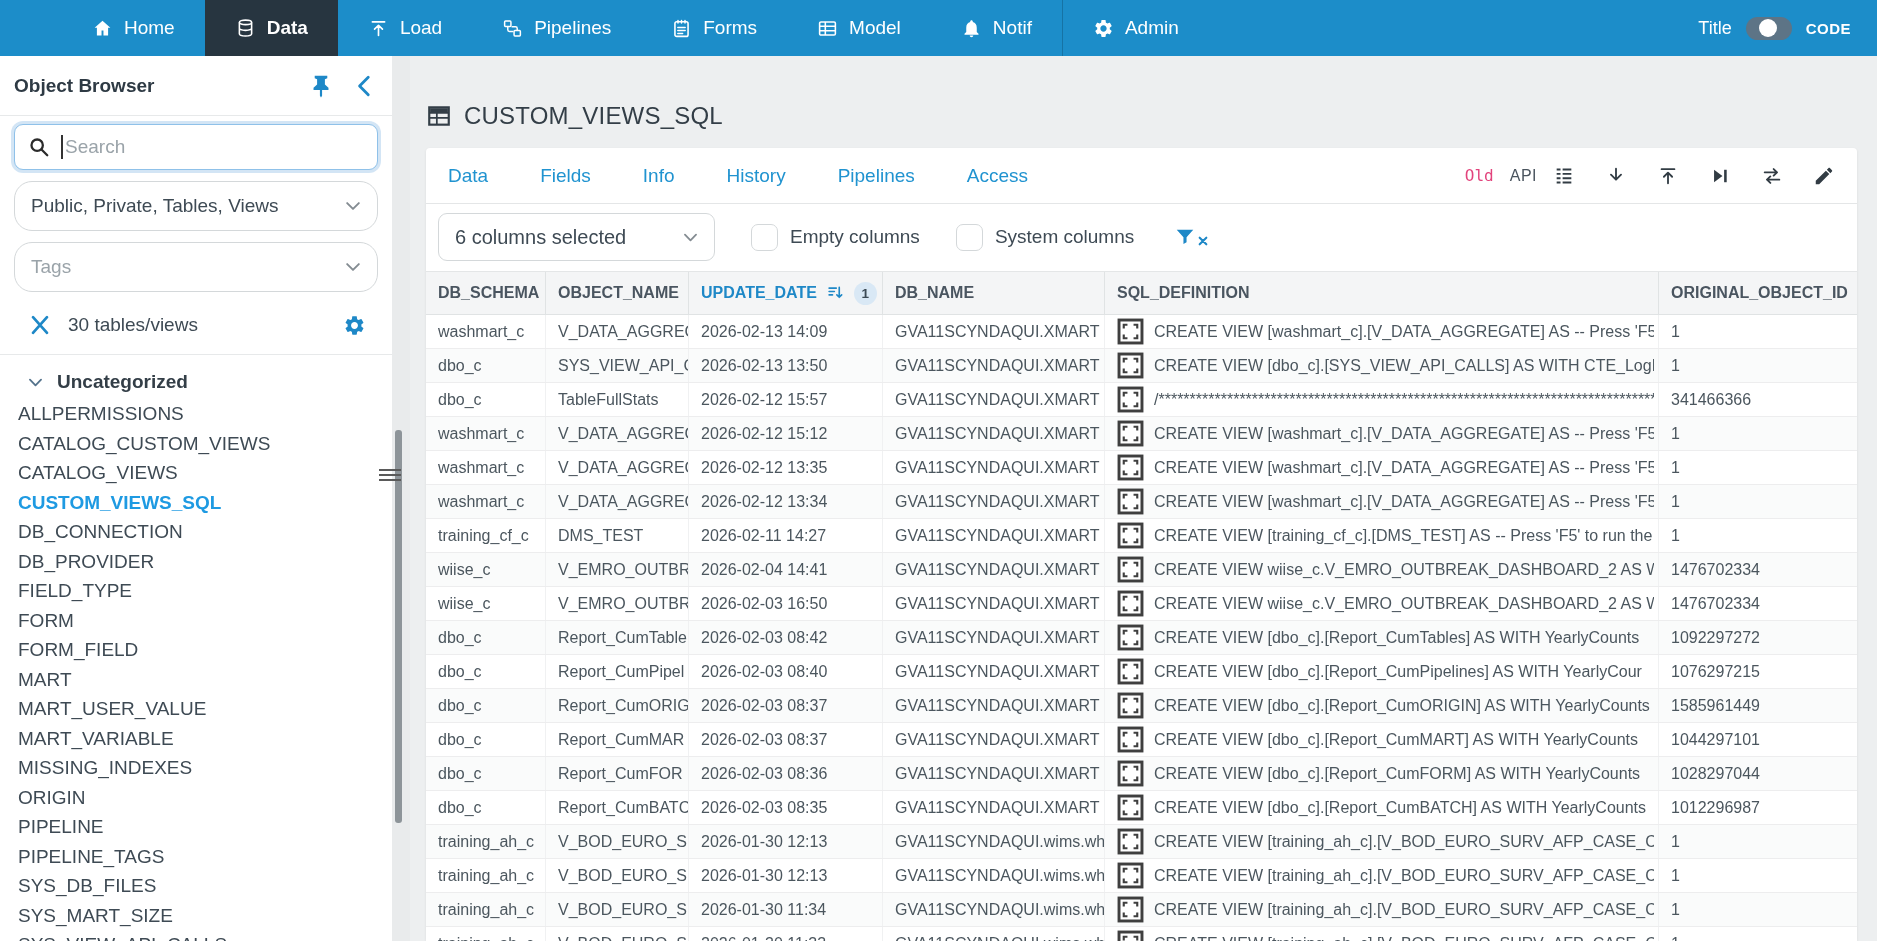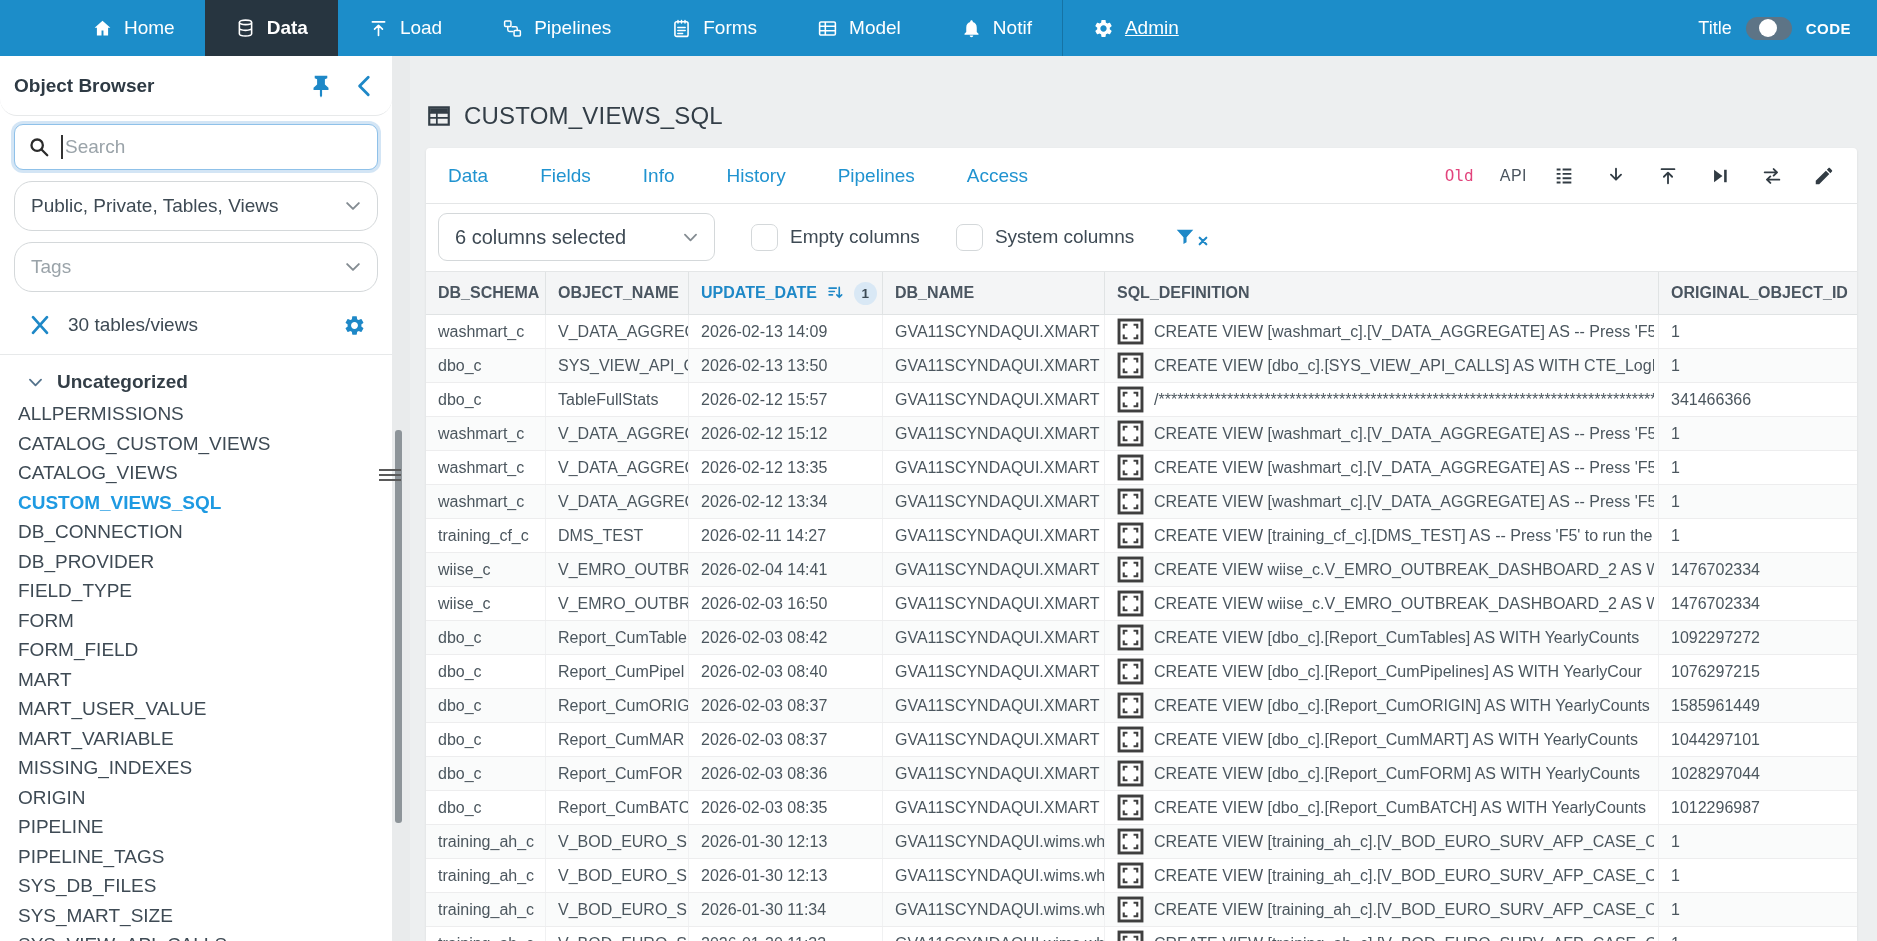--- a/index.html
+++ b/index.html
@@ -7,31 +7,31 @@
   body { font-family:"Liberation Sans", sans-serif; background:#edeff0; position:relative; }
   svg { display:block; }
 
   
   .topnav { position:absolute; top:0; left:0; width:1877px; height:56px; background:#1c8dc9;
             display:flex; align-items:stretch; justify-content:space-between; z-index:10; }
   .nav-items { display:flex; align-items:stretch; padding-left:62px; }
   .nav-item { display:flex; align-items:center; gap:11px; padding:0 30px; color:#fff;
               font-size:19px; cursor:pointer; }
   .nav-item.active { background:#273540; font-weight:bold; }
-  .nav-item.sep { border-left:1px solid rgba(0,0,0,0.18);text-decoration:underline; }
+  .nav-item.sep { border-left:1px solid rgba(0,0,0,0.18); }
   .nav-item .ic { width:21px; height:21px; color:#fff; }
   .nav-right { display:flex; align-items:center; gap:14px; padding-right:26px; color:#fff; }
   .nav-right .title-lbl { font-size:18px; }
   .toggle { width:46px; height:23px; border-radius:12px; background:#5d7486; position:relative; cursor:pointer; }
   .toggle .knob { position:absolute; top:2.5px; left:13px; width:18px; height:18px; border-radius:50%; background:#fff; }
   .code-lbl { font-size:15px; font-weight:bold; letter-spacing:0.5px; }
 
   
   .sidebar { position:absolute; top:56px; left:0; width:392px; bottom:0; background:#fff; }
-  .sb-header { height:60px; display:flex; align-items:center; padding:0 14px; border-bottom:1px solid #e7e9ea;border-radius:17px; }
+  .sb-header { height:60px; display:flex; align-items:center; padding:0 14px; border-bottom:1px solid #e7e9ea; }
   .sb-title { font-size:19px; font-weight:bold; color:#2e3a44; flex:1; }
   .sb-header .ic-btn { width:26px; height:26px; color:#1e88c7; cursor:pointer; margin-left:18px; }
   .sb-search-wrap { position:relative; margin:8px 14px 0 14px; }
   .sb-search { width:364px; height:46px; border:1.5px solid #8fc1e9; border-radius:9px;
                box-shadow:0 0 0 3px rgba(130,180,225,0.35); padding:0 14px 0 50px;
                font-size:19px; color:#3e4a54; font-family:inherit; outline:none; }
   .sb-search::placeholder { color:#9aa3a9; }
   .sb-search-ic { position:absolute; left:14px; top:12px; width:22px; height:22px; color:#2b2b2b; }
   .caret { position:absolute; left:47px; top:11px; width:1.6px; height:24px; background:#333; }
   .sb-select { margin:11px 14px 0 14px; width:364px; height:50px; border:1.5px solid #d4d8da; border-radius:18px;
@@ -62,21 +62,21 @@
   .main { position:absolute; top:56px; left:410px; right:0; bottom:0; }
   .page-title-row { display:flex; align-items:center; gap:12px; padding:30px 0 0 16px; height:90px; }
   .page-title-row .ic { width:26px; height:26px; color:#333e47; }
   .page-title { font-size:24px; color:#333e47; letter-spacing:0.2px; }
   .card { position:absolute; top:92px; left:16px; right:20px; bottom:0; background:#fff;
           border-radius:4px 4px 0 0; box-shadow:0 1px 3px rgba(0,0,0,0.08); overflow:hidden; }
 
   .tabs-row { height:56px; display:flex; align-items:center; border-bottom:1px solid #e4e6e7; padding:0 22px; }
   .tabs { display:flex; gap:52px; flex:1; }
   .tab { font-size:19px; color:#2093d0; cursor:pointer; }
-  .toolbar { display:flex; align-items:center; gap:26px; }
+  .toolbar { display:flex; align-items:center; gap:16px; }
   .tb-old { font-family:"DejaVu Sans Mono", monospace; font-size:16px; color:#e2437c; cursor:pointer; }
   .tb-api { font-size:16px; color:#4a545e; cursor:pointer; letter-spacing:0.5px; }
   .tb-ic { width:22px; height:22px; color:#323c44; cursor:pointer; }
 
   .filter-row { height:66px; display:flex; align-items:center; padding:0 12px; }
   .col-select { width:277px; height:48px; border:1.5px solid #d4d8da; border-radius:9px; display:flex;
                 align-items:center; padding:0 14px 0 16px; cursor:pointer; }
   .col-select .val { flex:1; font-size:20px; color:#3e4a54; }
   .col-select .chev { width:19px; height:19px; color:#848c92; }
   .chk-group { display:flex; align-items:center; gap:12px; margin-left:36px; cursor:pointer; }

